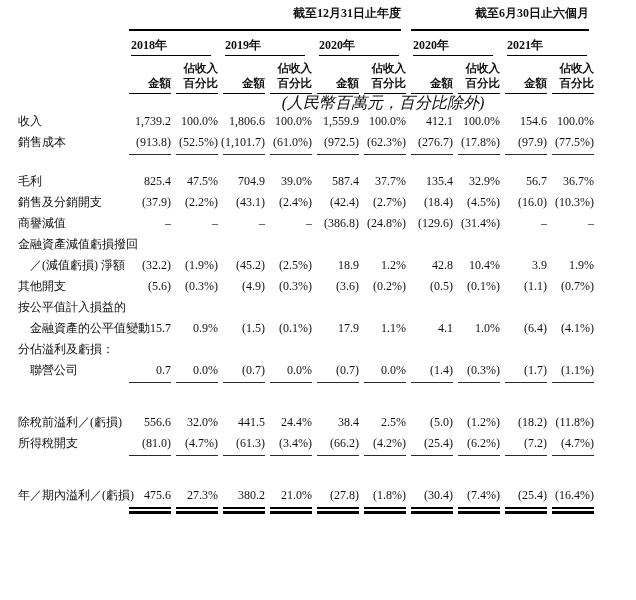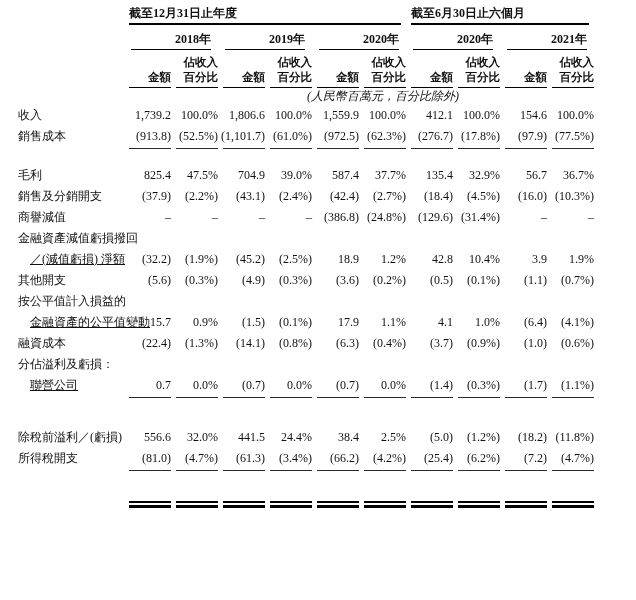--- a/index.html
+++ b/index.html
@@ -9,28 +9,28 @@
     overflow:hidden;
   }
   .page { padding:6px 0 0 16px; }
   table { border-collapse:collapse; table-layout:fixed; width:578px; }
   td { padding:0; white-space:nowrap; overflow:visible; font-size:12px; line-height:21px; vertical-align:bottom; }
   thead td { font-weight:bold; }
   col.c-label { width:108px; }
   col.c-num { width:47px; }
   .num { text-align:right; }
   .lbl { text-align:left; padding-left:2px; }
-  .ind { padding-left:14px;text-decoration:underline; }
-  .spanner { text-align:left; border-bottom:2px solid #000; padding-bottom:2px; margin:0 5px; font-size:12px; line-height:15px; }
-  .yearwrap { text-align:right; border-bottom:1px solid #000; padding-bottom:2px; margin:0 7px; font-size:12px; line-height:15px; }
+  .ind { padding-left:14px; }
+  .spanner { text-align:right; border-bottom:2px solid #000; padding-bottom:8px; margin:0 5px; font-size:12px; line-height:15px; }
+  .yearwrap { text-align:left; border-bottom:1px solid #000; padding-bottom:2px; margin:0 7px; font-size:12px; line-height:15px; }
   tr.yearrow td { padding-top:7px; }
   .colhead { margin-left:5px; text-align:right; border-bottom:1px solid #000; padding-bottom:2px; }
   .colhead span { display:block; line-height:15px; font-size:11.5px; }
   tr.colheadrow td { padding-top:5px; }
-  .note { font-style:italic; text-align:center; font-size:12px; line-height:17px; padding-left:48px; font-weight:normal; }
+  .note { font-style:italic; text-align:center; font-size:16px; line-height:17px; padding-left:48px; font-weight:normal; }
   tr.vr { height:21px; }
   tr.rr { height:6px; }
   tr.rr td { vertical-align:top; }
   .r1 { border-top:1px solid #2a2a2a; height:0; margin-left:5px; margin-top:1px; }
   tr.rr2 { height:10px; }
   tr.rr2 td { vertical-align:top; }
   .r2 { border-top:2px solid #000; border-bottom:3px solid #000; height:2px; margin-left:5px; margin-top:1px; }
 </style>
 </head>
 <body>
@@ -302,33 +302,20 @@
           <td class="num">(1.5)</td>
           <td class="num">(0.1%)</td>
           <td class="num">17.9</td>
           <td class="num">1.1%</td>
           <td class="num">4.1</td>
           <td class="num">1.0%</td>
           <td class="num">(6.4)</td>
           <td class="num">(4.1%)</td>
         </tr>
         <tr class="vr">
-          <td class="lbl">融資成本</td>
-          <td class="num">(22.4)</td>
-          <td class="num">(1.3%)</td>
-          <td class="num">(14.1)</td>
-          <td class="num">(0.8%)</td>
-          <td class="num">(6.3)</td>
-          <td class="num">(0.4%)</td>
-          <td class="num">(3.7)</td>
-          <td class="num">(0.9%)</td>
-          <td class="num">(1.0)</td>
-          <td class="num">(0.6%)</td>
-        </tr>
-        <tr class="vr">
           <td class="lbl">分佔溢利及虧損：</td>
           <td class="num"></td>
           <td class="num"></td>
           <td class="num"></td>
           <td class="num"></td>
           <td class="num"></td>
           <td class="num"></td>
           <td class="num"></td>
           <td class="num"></td>
           <td class="num"></td>
@@ -438,20 +425,33 @@
           <td>
             <div class="r1"></div>
           </td>
           <td>
             <div class="r1"></div>
           </td>
         </tr>
         <tr style="height: 25px;">
           <td colspan="11"></td>
         </tr>
+        <tr class="vr">
+          <td class="lbl">年／期內溢利／(虧損)</td>
+          <td class="num">475.6</td>
+          <td class="num">27.3%</td>
+          <td class="num">380.2</td>
+          <td class="num">21.0%</td>
+          <td class="num">(27.8)</td>
+          <td class="num">(1.8%)</td>
+          <td class="num">(30.4)</td>
+          <td class="num">(7.4%)</td>
+          <td class="num">(25.4)</td>
+          <td class="num">(16.4%)</td>
+        </tr>
         <tr class="rr2">
           <td></td>
           <td>
             <div class="r2"></div>
           </td>
           <td>
             <div class="r2"></div>
           </td>
           <td>
             <div class="r2"></div>

